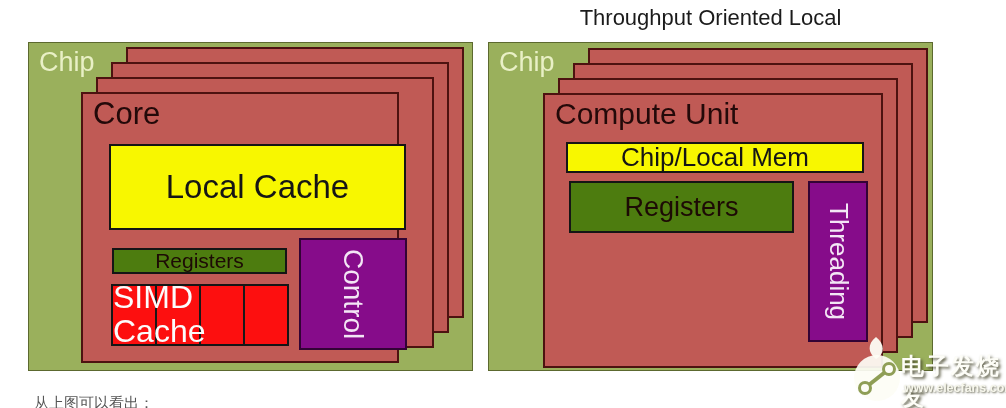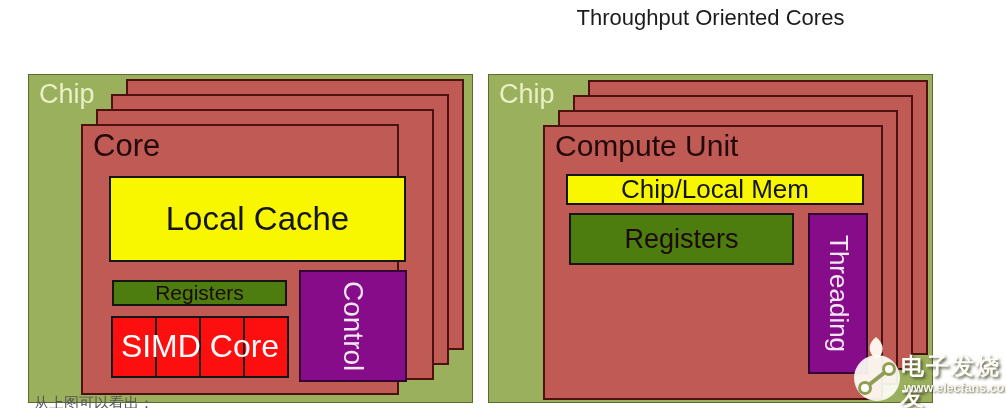--- a/index.html
+++ b/index.html
@@ -6,21 +6,21 @@
   body { background:#ffffff; }
   .canvas {
     position:relative; width:1006px; height:408px; background:#ffffff;
     overflow:hidden; font-family:"Liberation Sans", sans-serif;
   }
   .title { position:absolute; top:5px; font-size:22px; color:#1b1b1b; text-align:center; }
   #title-left  { left:28px;  width:445px; }
   #title-right { left:488px; width:445px; }
 
   .chip { position:absolute; top:42px; width:445px; height:329px;
-          background:#9ab05c; border:1px solid #5c692f;margin-top:32px; }
+          background:#9ab05c; border:1px solid #5c692f; }
   #chip-left  { left:28px; }
   #chip-right { left:488px; }
   .chip-label { position:absolute; left:10px; top:4px; font-size:27px; color:#e9f0c6; }
 
   .layer { position:absolute; background:#c05a55; border:2px solid #4d1210; }
   
   #chip-left .b3 { left:97px; top:4px;  width:338px; height:271px; }
   #chip-left .b2 { left:82px; top:19px; width:338px; height:271px; }
   #chip-left .b1 { left:67px; top:34px; width:338px; height:271px; }
   #chip-left .front { left:52px; top:49px; width:318px; height:271px; }
@@ -80,39 +80,39 @@
   .wm-url  { position:absolute; left:59px; top:47px; font-size:12.5px; font-weight:bold;
              color:#f7f7ec; text-shadow:1px 1px 2px rgba(70,70,45,0.8); }
 
   .caption { position:absolute; left:34px; top:394px; font-size:15px; color:#555555; }
 </style>
 </head>
 <body>
 
 <div class="canvas">
 
-  <div class="title" id="title-right">Throughput Oriented Cores</div>
+  <div class="title" id="title-right">Throughput Oriented Local</div>
 
   <div class="chip" id="chip-left">
     <div class="chip-label">Chip</div>
     <div class="layer b3"></div>
     <div class="layer b2"></div>
     <div class="layer b1"></div>
     <div class="layer front">
       <div class="unit-label" id="core-label">Core</div>
       <div class="box yellow" id="local-cache">Local Cache</div>
       <div class="box orange" id="l-registers">Registers</div>
       <div class="box red" id="l-simd">
         <div class="cells-row">
           <div></div>
           <div></div>
           <div></div>
           <div></div>
         </div>
-        <div class="simd-text">SIMD Core</div>
+        <div class="simd-text">SIMD Cache</div>
       </div>
       <div class="box purple vtext" id="l-control">Control</div>
     </div>
   </div>
 
   <div class="chip" id="chip-right">
     <div class="chip-label">Chip</div>
     <div class="layer b3"></div>
     <div class="layer b2"></div>
     <div class="layer b1"></div>

